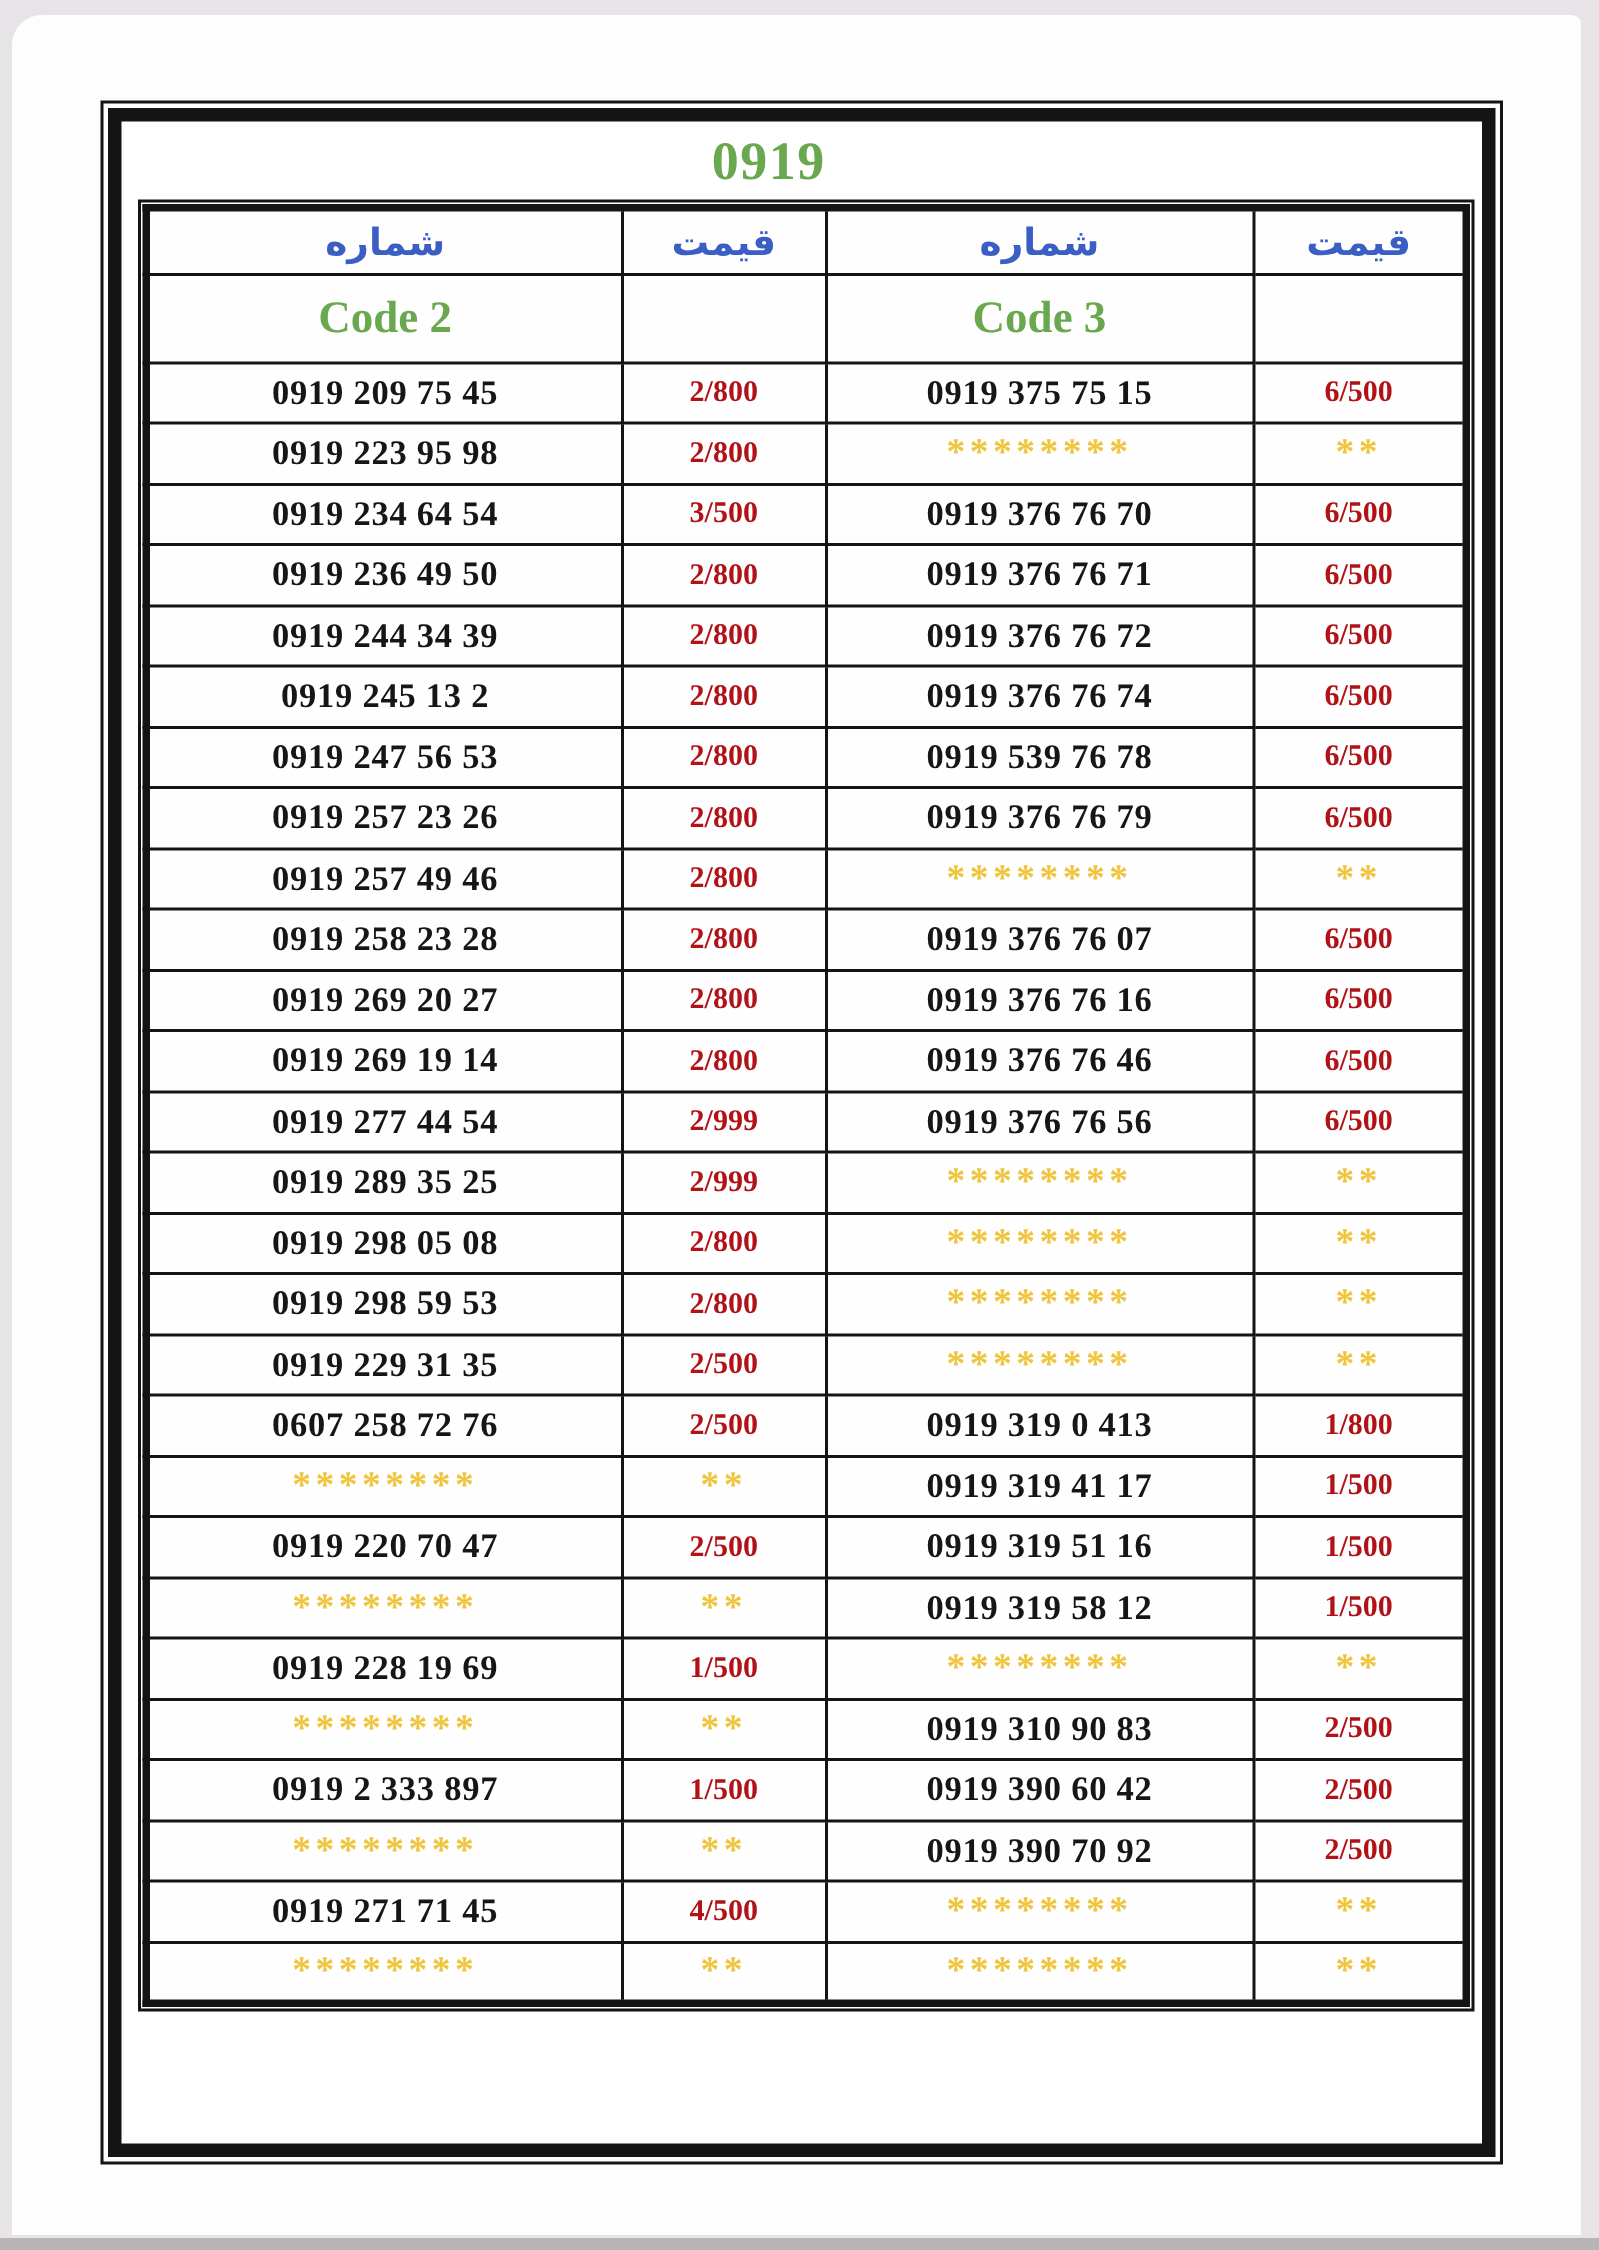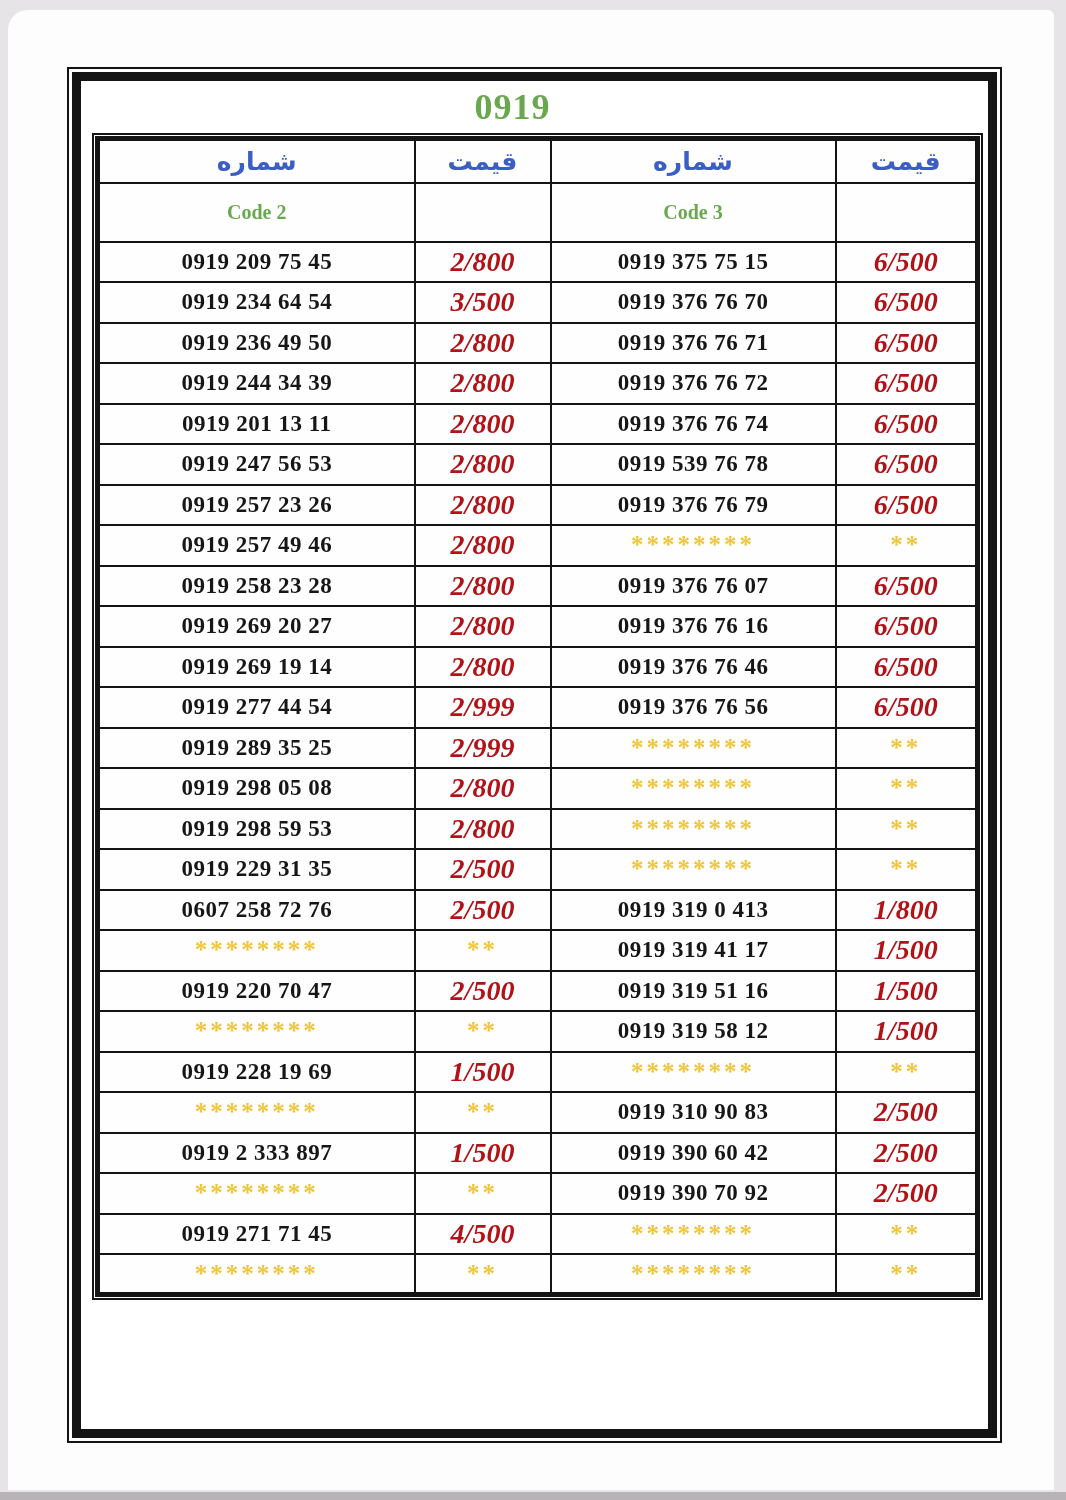--- a/index.html
+++ b/index.html
@@ -47,26 +47,26 @@
     overflow:hidden; white-space:nowrap;
   }
   .tbl thead th {
     height:44px;
     font-family:"DejaVu Sans", sans-serif;
     font-size:25px; font-weight:bold;
     color:var(--blue);
   }
   .tbl .code-row td {
     height:59px;
-    font-size:20px; font-weight:bold;
+    font-size:30px; font-weight:bold;
     color:var(--green);
   }
   .tbl tbody td { height:40.5px; }
   .tbl td.num   { font-size:23px; font-weight:bold; color:var(--black); letter-spacing:0.5px; }
-  .tbl td.price { font-size:28px; font-weight:bold; color:var(--red);font-style:italic; }
+  .tbl td.price { font-size:20px; font-weight:bold; color:var(--red); }
   .tbl td.ast   { font-size:25px; font-weight:bold; color:var(--gold); letter-spacing:3px; }
 </style>
 </head>
 <body>
 
 <div class="page"></div>
 
 <div class="frame"></div>
 
 <div class="title">0919</div>
@@ -93,39 +93,45 @@
     </tr>
   </thead>
   <tbody>
       <tr>
         <td class="num">0919 209 75 45</td>
         <td class="price">2/800</td>
         <td class="num">0919 375 75 15</td>
         <td class="price">6/500</td>
       </tr>
       <tr>
+        <td class="num">0919 223 95 98</td>
+        <td class="price">2/800</td>
+        <td class="ast">********</td>
+        <td class="ast">**</td>
+      </tr>
+      <tr>
         <td class="num">0919 234 64 54</td>
         <td class="price">3/500</td>
         <td class="num">0919 376 76 70</td>
         <td class="price">6/500</td>
       </tr>
       <tr>
         <td class="num">0919 236 49 50</td>
         <td class="price">2/800</td>
         <td class="num">0919 376 76 71</td>
         <td class="price">6/500</td>
       </tr>
       <tr>
         <td class="num">0919 244 34 39</td>
         <td class="price">2/800</td>
         <td class="num">0919 376 76 72</td>
         <td class="price">6/500</td>
       </tr>
       <tr>
-        <td class="num">0919 201 13 11</td>
+        <td class="num">0919 245 13 2</td>
         <td class="price">2/800</td>
         <td class="num">0919 376 76 74</td>
         <td class="price">6/500</td>
       </tr>
       <tr>
         <td class="num">0919 247 56 53</td>
         <td class="price">2/800</td>
         <td class="num">0919 539 76 78</td>
         <td class="price">6/500</td>
       </tr>

